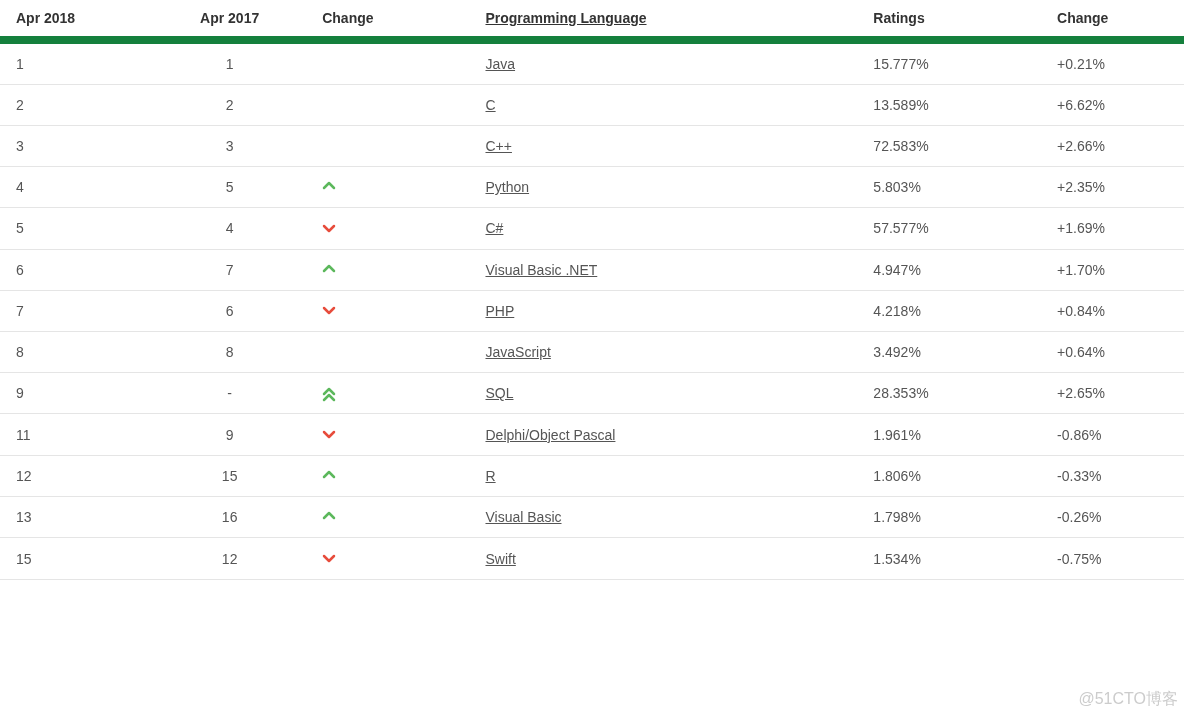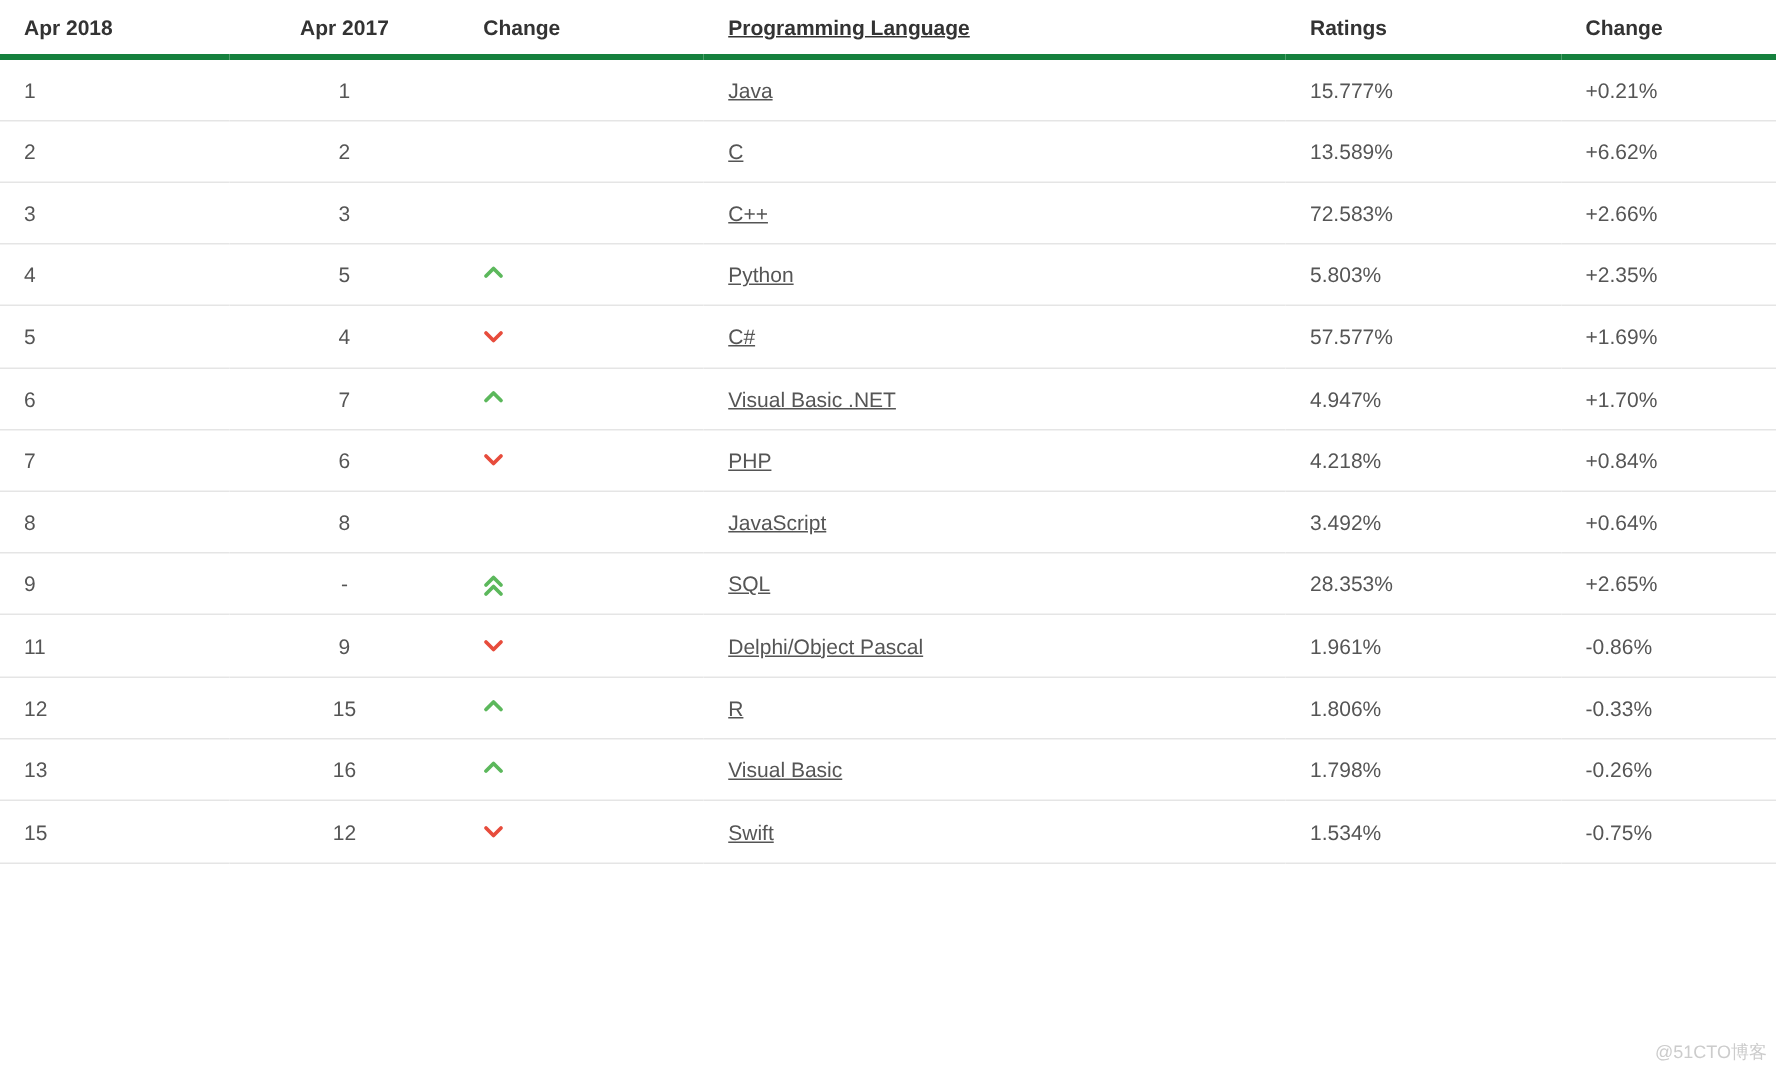--- a/index.html
+++ b/index.html
@@ -16,21 +16,21 @@
     }
     table {
       width: 100%;
       border-collapse: collapse;
     }
     thead th {
       text-align: left;
       font-weight: bold;
       color: #333;
       padding: 10px 16px;
-      border-bottom: 4px solid #15803d;
+      border-bottom: 8px solid #15803d;
       font-size: 14px;
     }
     tbody td {
       padding: 12px 16px;
       border-bottom: 1px solid #e5e5e5;
       color: #555;
       font-size: 14px;
       vertical-align: middle;
     }
     th.col-apr2018, td.col-apr2018 { width: 150px; }
@@ -46,21 +46,21 @@
       vertical-align: middle;
     }
     .arrow svg {
       display: block;
     }
     .watermark {
       position: fixed;
       right: 6px;
       bottom: 2px;
       color: #ccc;
-      font-size: 12px;
+      font-size: 16px;
       pointer-events: none;
     }
   </style>
 </head>
 <body>
 
 <table>
   <thead>
     <tr>
       <th class="col-apr2018">Apr 2018</th>

